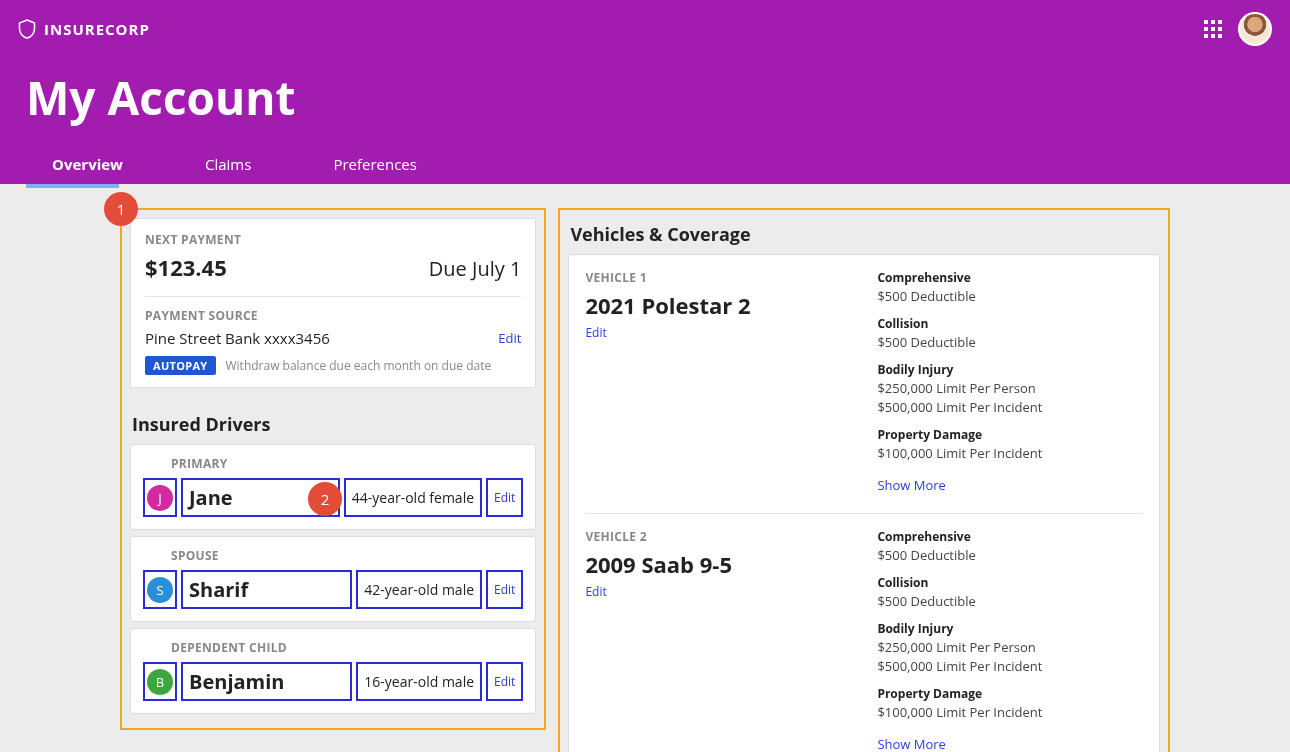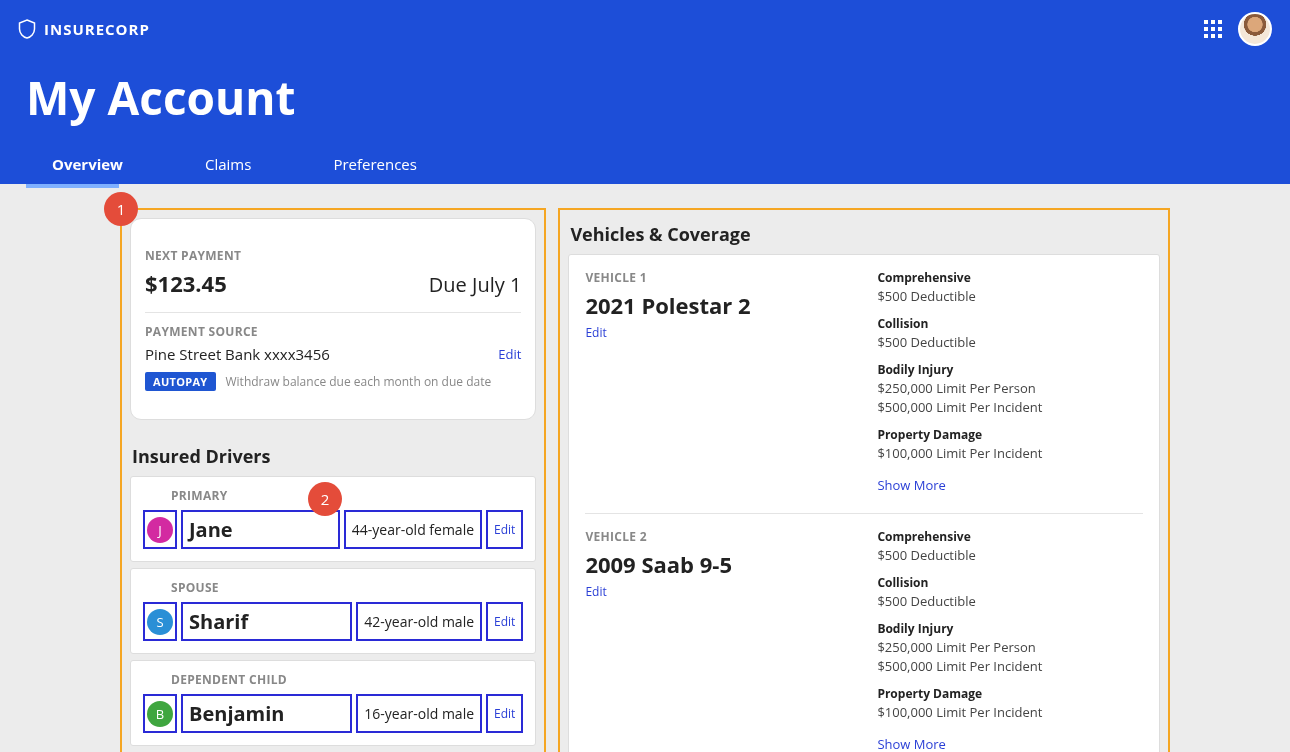--- a/index.html
+++ b/index.html
@@ -1,17 +1,17 @@
 <!DOCTYPE html>
 <html><head>
 <meta charset="utf-8">
 <style>
   * { box-sizing: border-box; margin: 0; padding: 0; }
   body { font-family: "Open Sans", "Segoe UI", Arial, sans-serif; background: #ececec; color: #222; width: 1290px; }
-  .header { background: #1d4ed8; color: #fff; padding: 0; }
+  .header { background: #a21caf; color: #fff; padding: 0; }
   .header-top { display: flex; align-items: center; justify-content: space-between; padding: 12px 18px 0 18px; }
   .brand { display: flex; align-items: center; gap: 8px; font-weight: 700; letter-spacing: 1px; font-size: 15px; }
   .brand svg { width: 18px; height: 22px; }
   .header-right { display: flex; align-items: center; gap: 16px; }
   .apps-icon { width: 18px; height: 18px; display: grid; grid-template-columns: repeat(3, 4px); grid-template-rows: repeat(3, 4px); gap: 3px; }
   .apps-icon span { background: #fff; width: 4px; height: 4px; }
   .avatar { width: 34px; height: 34px; border-radius: 50%; background: radial-gradient(circle at 50% 35%, #dca77a 30%, #8a5a3a 32% 45%, #f4e7d8 46%); border: 2px solid #fff; }
   .page-title { font-size: 46px; font-weight: 700; padding: 20px 26px 16px 26px; }
   .tabs { display: flex; gap: 0; padding: 0 26px; }
   .tab { padding: 10px 56px 10px 26px; font-size: 15px; color: #fff; cursor: pointer; position: relative; }
@@ -21,21 +21,21 @@
   .main { display: flex; gap: 12px; padding: 24px 120px 24px 120px; align-items: flex-start; }
   .col { border: 2px solid #f5a623; padding: 8px; background: #ececec; }
   .col-left { width: 428px; position: relative; }
   .col-right { width: 614px; position: relative; }
 
   .marker { position: absolute; width: 34px; height: 34px; border-radius: 50%; background: #e44c3a; color: #fff; display: flex; align-items: center; justify-content: center; font-size: 15px; z-index: 5; }
   .marker-1 { top: -18px; left: -18px; }
   .marker-2 { top: 272px; left: 186px; }
 
   .section-title { font-size: 18px; font-weight: 700; margin: 4px 0 8px 2px; }
-  .card { background: #fff; border: 1px solid #ddd; border-radius: 11px; padding: 28px 14px; margin-bottom: 24px; }
+  .card { background: #fff; border: 1px solid #ddd; border-radius: 2px; padding: 12px 14px; margin-bottom: 24px; }
 
   .sublabel { font-size: 12px; font-weight: 700; color: #888; letter-spacing: 0.3px; margin-bottom: 4px; }
   .payrow { display: flex; justify-content: space-between; align-items: baseline; }
   .amount { font-size: 22px; font-weight: 700; }
   .due { font-size: 20px; }
   .divider { border-top: 1px solid #e4e4e4; margin: 14px 0 10px 0; }
   .srcrow { display: flex; justify-content: space-between; align-items: center; font-size: 15px; }
   .edit-link { color: #2a3fd6; font-size: 13px; cursor: pointer; }
   .autopay-row { display: flex; align-items: center; gap: 10px; margin-top: 8px; }
   .badge { background: #1f56d2; color: #fff; font-size: 11px; font-weight: 700; padding: 2px 8px; border-radius: 2px; letter-spacing: 0.3px; }

